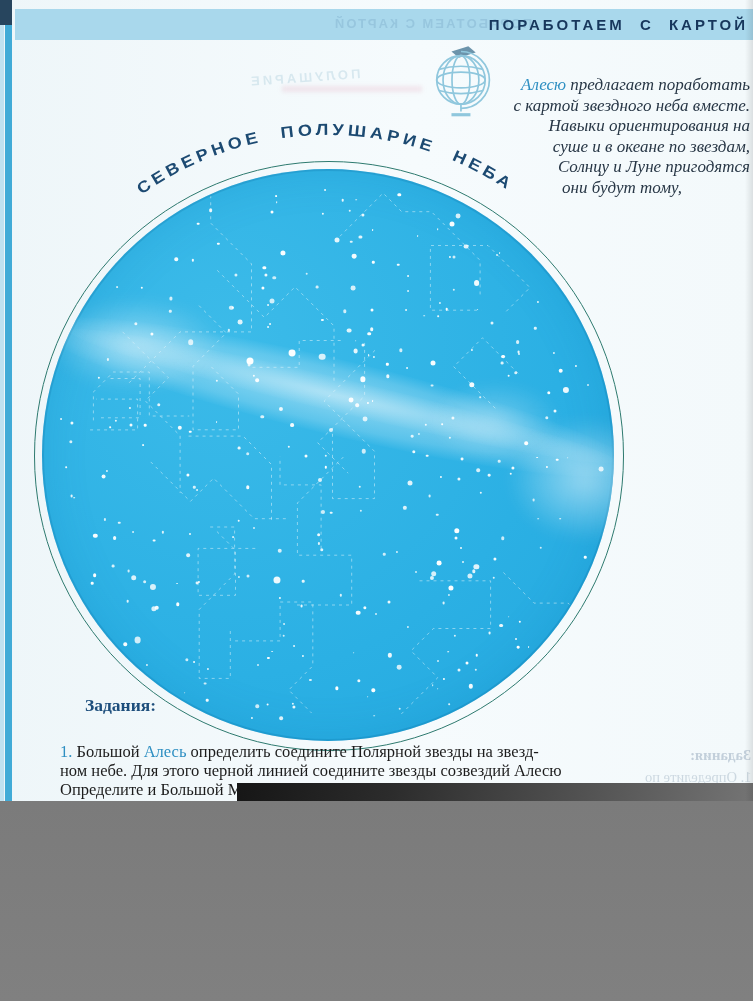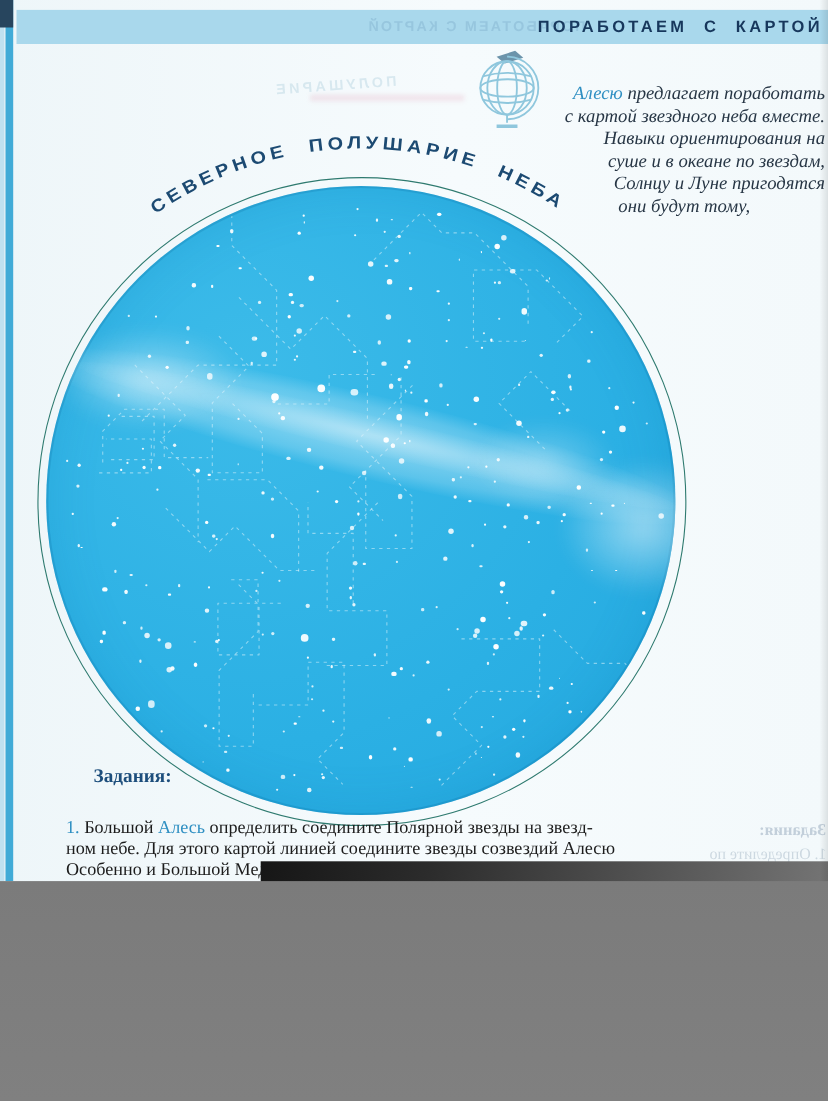--- a/index.html
+++ b/index.html
@@ -485,22 +485,22 @@
       <path id="titleArc" d="M 139.9 196.1 A 320 320 0 0 1 516.1 196.1" fill="none"></path>
     </defs>
     <text class="arc-text">
       <textPath href="#titleArc" startOffset="2" textLength="392" lengthAdjust="spacingAndGlyphs">СЕВЕРНОЕ ПОЛУШАРИЕ НЕБА</textPath>
     </text>
   </svg>
 
   <div class="abs tasks-heading">Задания:</div>
   <div class="abs task1" id="task1">
       <div class="task-line"><span class="blue">1.</span><span> Большой </span><span class="blue">Алесь</span><span> определить соедините </span><span class="bold">Полярной звезды</span><span> на звезд-</span></div>
-      <div class="task-line"><span>ном небе. Для этого картой линией соедините звезды созвездий </span><span class="bold">Алесю</span></div>
-      <div class="task-line"><span class="bold">Особенно</span><span> и </span><span class="bold">Большой Мед</span></div>
+      <div class="task-line"><span>ном небе. Для этого черной линией соедините звезды созвездий </span><span class="bold">Алесю</span></div>
+      <div class="task-line"><span class="bold">Определите</span><span> и </span><span class="bold">Большой Мед</span></div>
     </div>
 
   <div class="abs bleed-right-1">Задания:</div>
   <div class="abs bleed-right-2">1. Определите по</div>
 
   <div class="abs dark-bar"></div>
   <div class="abs gray-block"></div>
   <div class="abs right-edge-shadow"></div>
 
 </div>

